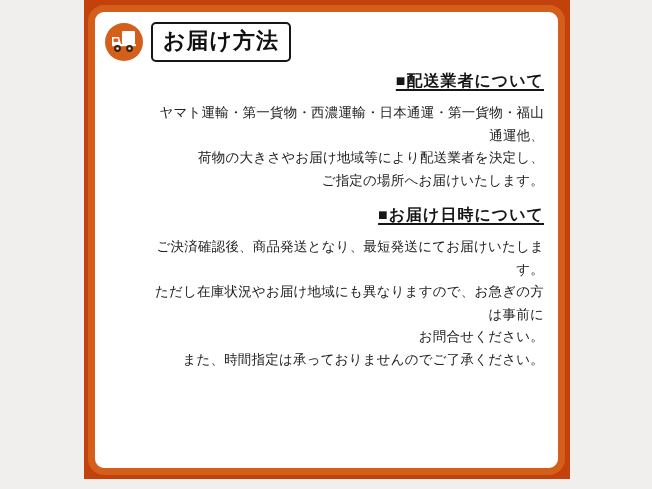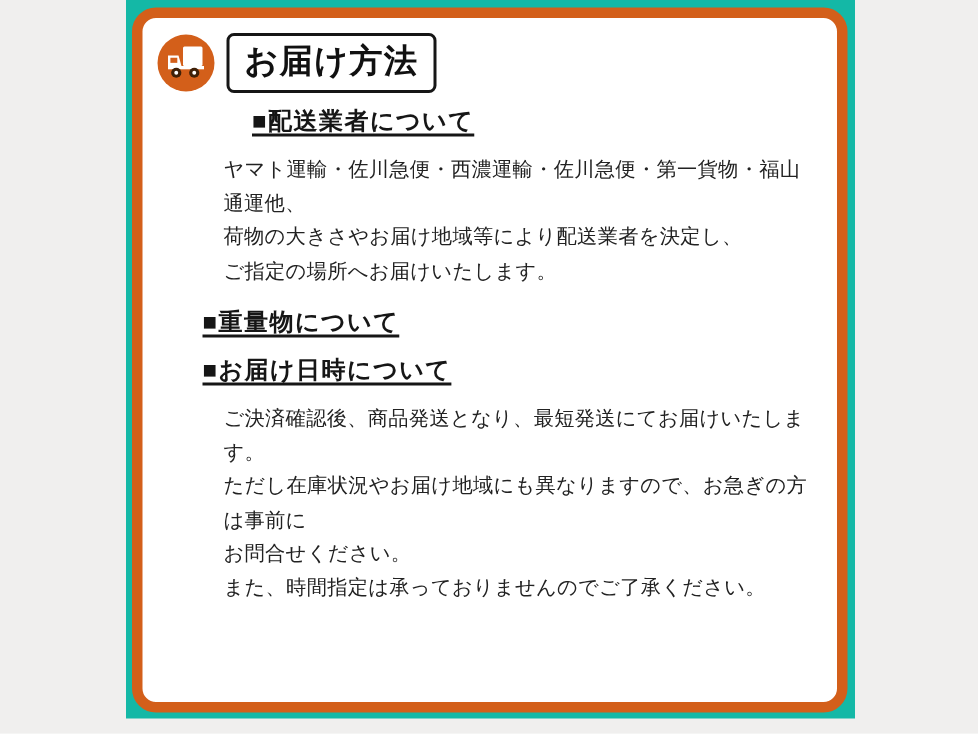--- a/index.html
+++ b/index.html
@@ -19,21 +19,22 @@
     height: 489px;
     background: #f0efee;
     overflow: hidden;
   }
   .panel {
     position: absolute;
     left: 84px;
     top: 0;
     width: 486px;
     height: 479px;
-    background: #14b8a6;
+    background: #c2410c;
+    text-align: right;
   }
   .frame {
     position: absolute;
     left: 4px;
     top: 5px;
     right: 5px;
     bottom: 4px;
     border: 7px solid #d35f1a;
     border-radius: 16px;
     background: #ffffff;
@@ -112,27 +113,26 @@
             <circle cx="20.5" cy="21.5" r="1.3" fill="#ffffff"></circle>
           </svg>
         </span>
         <span class="title-box">お届け方法</span>
       </div>
 
       <div class="sections">
 
         <section>
           <h3 class="sec-heading first">■配送業者について</h3>
-          <p class="sec-body">ヤマト運輸・佐川急便・西濃運輸・佐川急便・第一貨物・福山通運他、
+          <p class="sec-body">ヤマト運輸・第一貨物・西濃運輸・日本通運・第一貨物・福山通運他、
 荷物の大きさやお届け地域等により配送業者を決定し、
 ご指定の場所へお届けいたします。</p>
         </section>
 
         <section>
-          <h3 class="sec-heading">■重量物について</h3>
         </section>
 
         <section>
           <h3 class="sec-heading">■お届け日時について</h3>
           <p class="sec-body">ご決済確認後、商品発送となり、最短発送にてお届けいたします。
 ただし在庫状況やお届け地域にも異なりますので、お急ぎの方は事前に
 お問合せください。
 また、時間指定は承っておりませんのでご了承ください。</p>
         </section>
 

